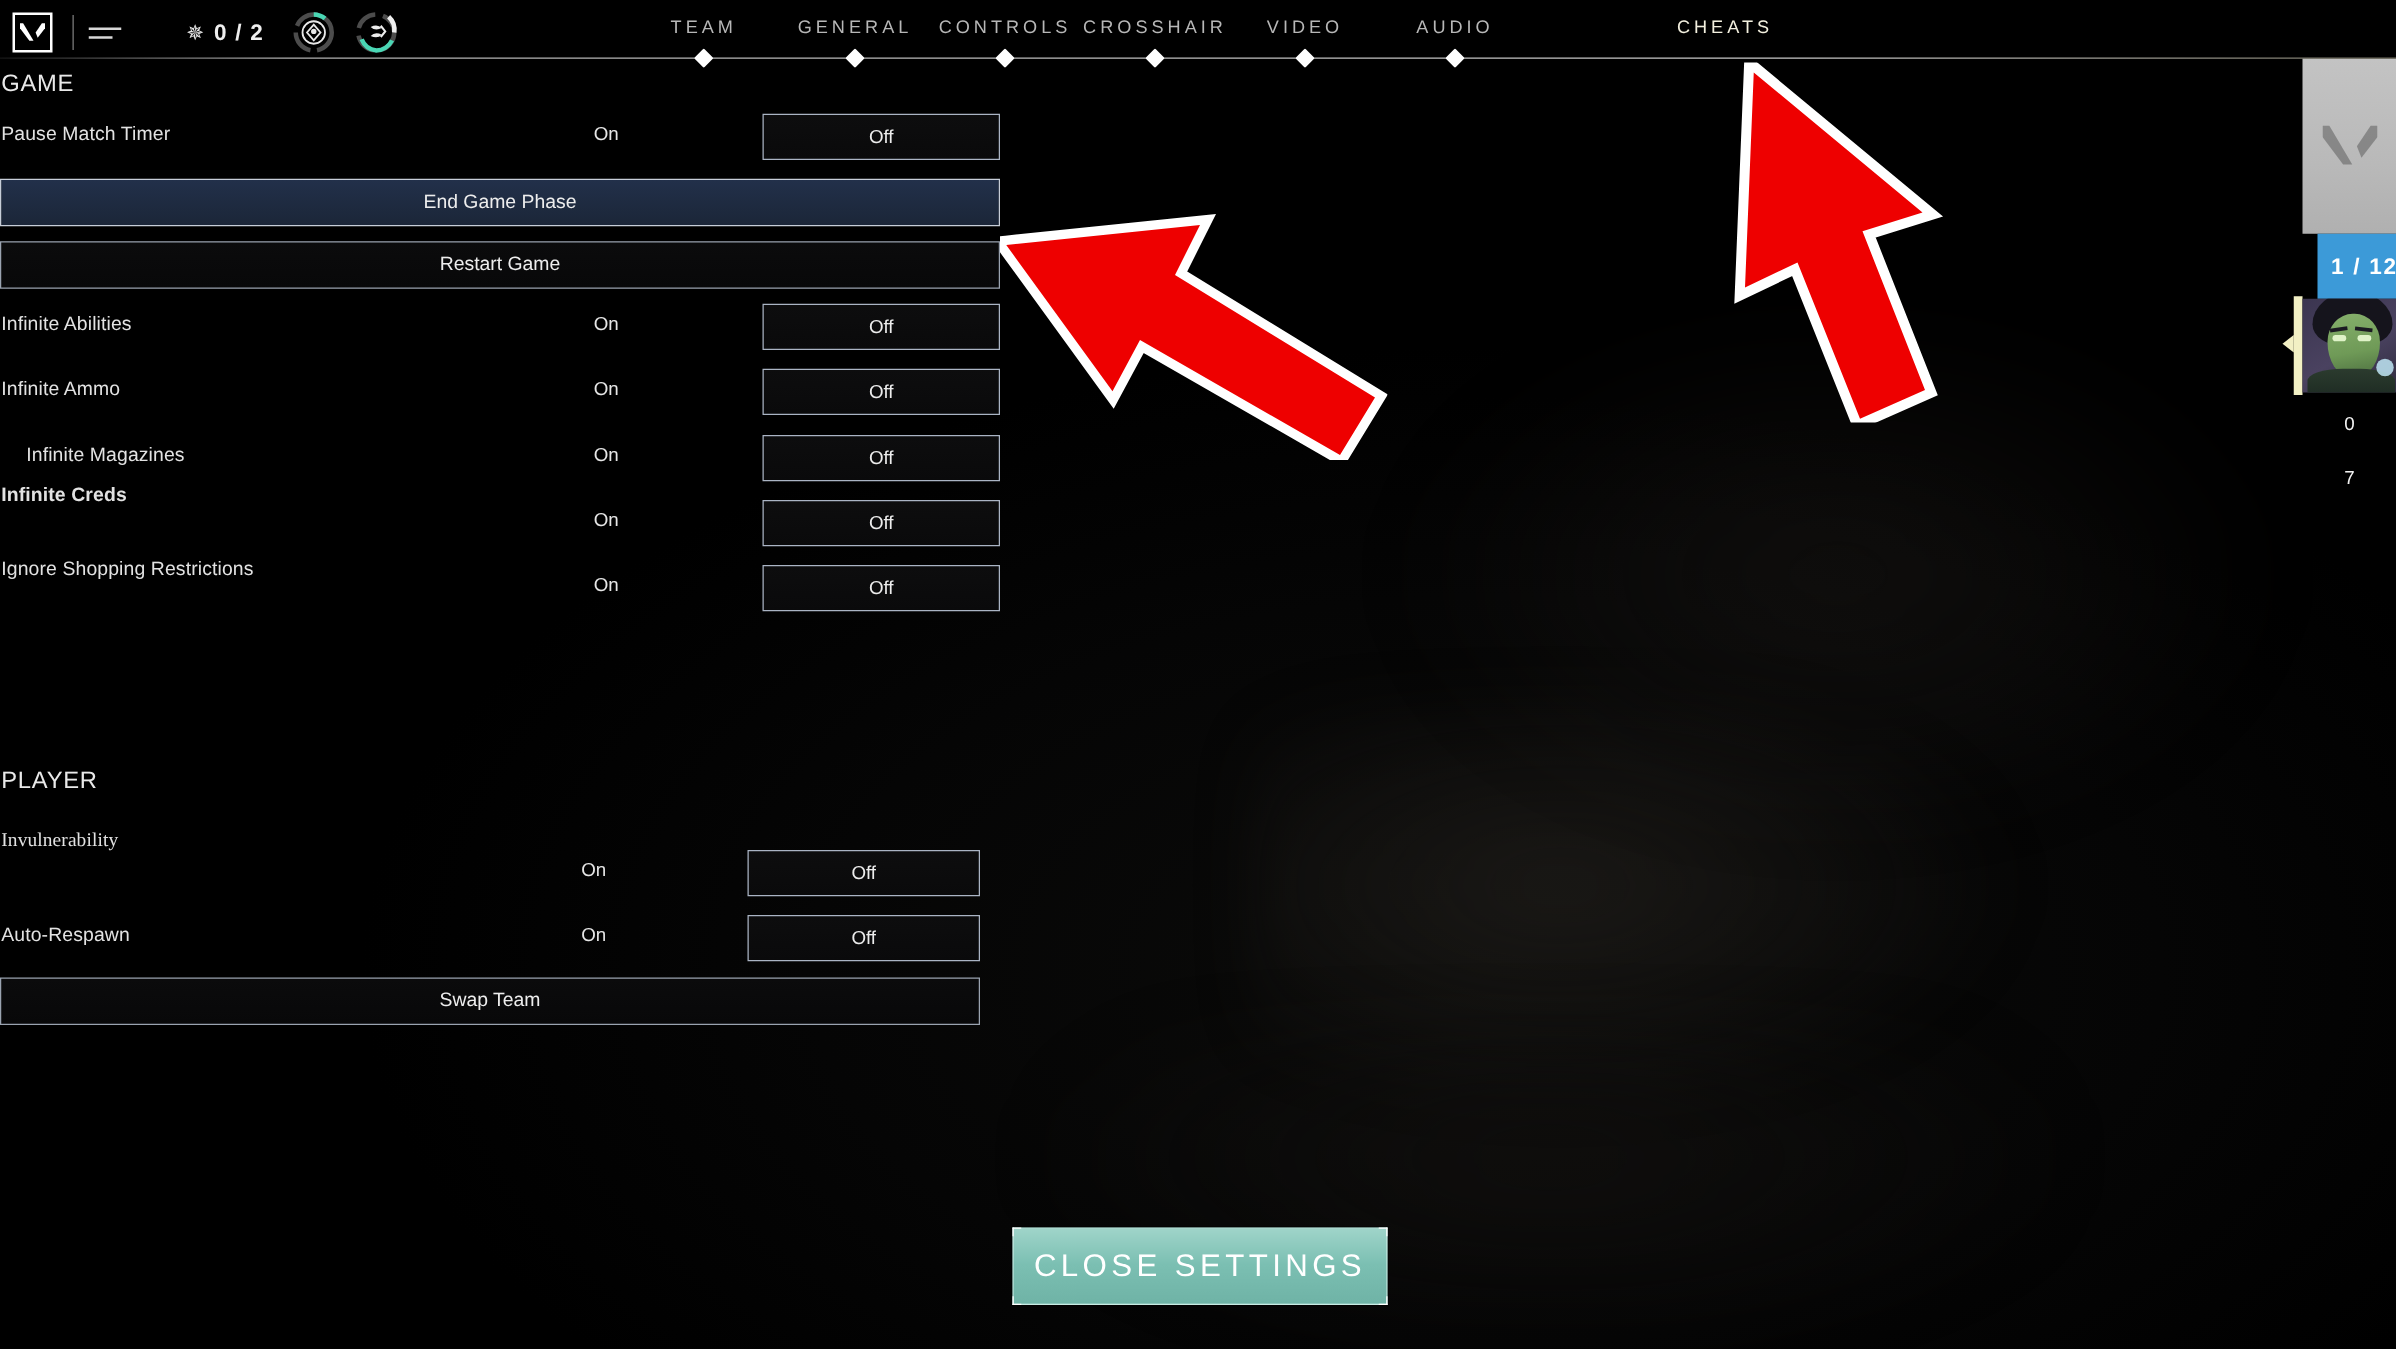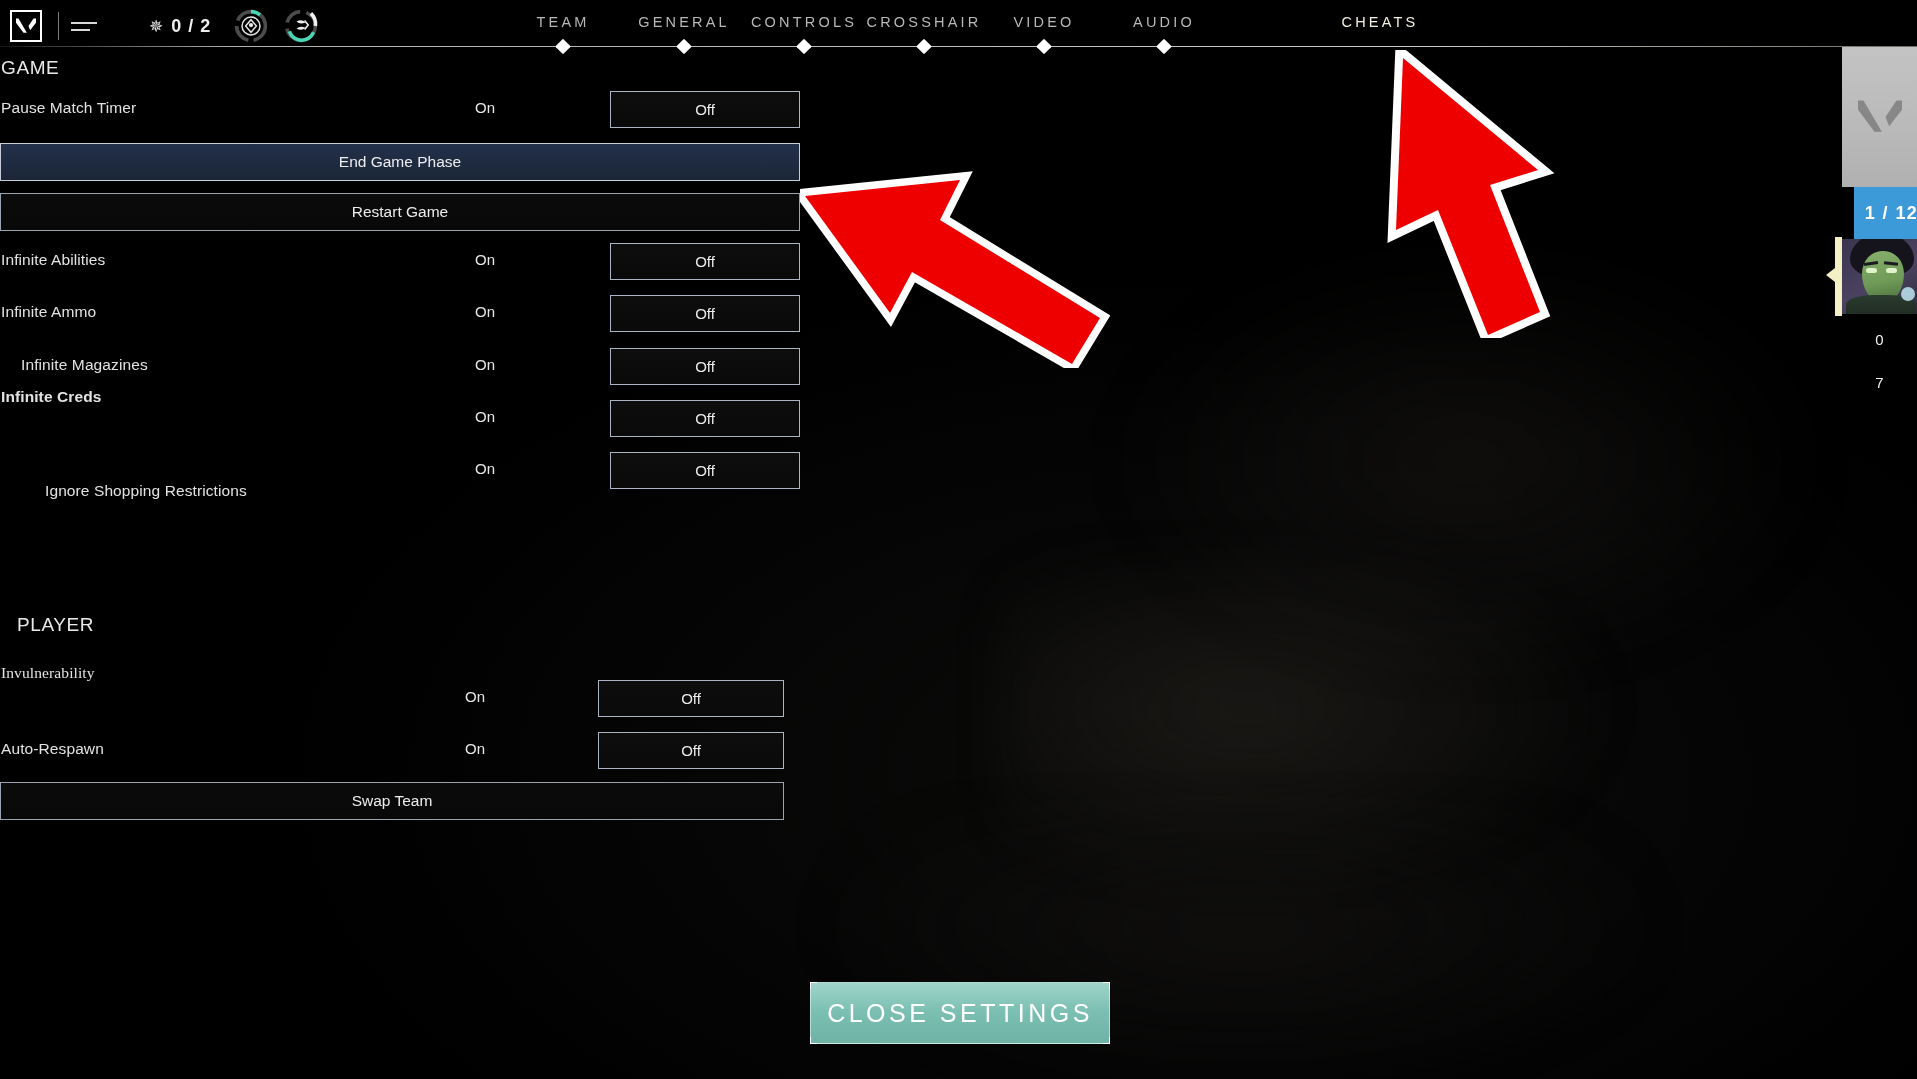--- a/index.html
+++ b/index.html
@@ -290,24 +290,24 @@
       <div class="opt-off" style="top: 196px; left: 610px; width: 190px; height: 37px;">Off</div>
       <div class="row-label" style="top: 256px; left: 1px;">Infinite Ammo</div>
       <div class="opt-on" style="top: 256px; left: 455px; width: 60px;">On</div>
       <div class="opt-off" style="top: 248px; left: 610px; width: 190px; height: 37px;">Off</div>
       <div class="row-label" style="top: 309px; left: 1px; margin-left: 20px;">Infinite Magazines</div>
       <div class="opt-on" style="top: 309px; left: 455px; width: 60px;">On</div>
       <div class="opt-off" style="top: 301px; left: 610px; width: 190px; height: 37px;">Off</div>
       <div class="row-label" style="top: 341px; left: 1px; font-weight: bold;">Infinite Creds</div>
       <div class="opt-on" style="top: 361px; left: 455px; width: 60px;">On</div>
       <div class="opt-off" style="top: 353px; left: 610px; width: 190px; height: 37px;">Off</div>
-      <div class="row-label" style="top: 435px; left: 1px; padding-left: 44px;">Ignore Shopping Restrictions</div>
+      <div class="row-label" style="top: 400px; left: 1px;">Ignore Shopping Restrictions</div>
       <div class="opt-on" style="top: 413px; left: 455px; width: 60px;">On</div>
       <div class="opt-off" style="top: 405px; left: 610px; width: 190px; height: 37px;">Off</div>
-      <div class="section-title" style="top: 567px; padding-left: 16px;">PLAYER</div>
+      <div class="section-title" style="top: 567px;">PLAYER</div>
       <div class="row-label" style="top: 617px; left: 1px; font-family: Liberation Serif, serif;">Invulnerability</div>
       <div class="opt-on" style="top: 641px; left: 445px; width: 60px;">On</div>
       <div class="opt-off" style="top: 633px; left: 598px; width: 186px; height: 37px;">Off</div>
       <div class="row-label" style="top: 693px; left: 1px;">Auto-Respawn</div>
       <div class="opt-on" style="top: 693px; left: 445px; width: 60px;">On</div>
       <div class="opt-off" style="top: 685px; left: 598px; width: 186px; height: 37px;">Off</div>
       <div class="wide-btn" style="top: 735px; left: 0px; width: 784px; height: 38px;">Swap Team</div>
     </div>
 
   <div id="close-btn">

